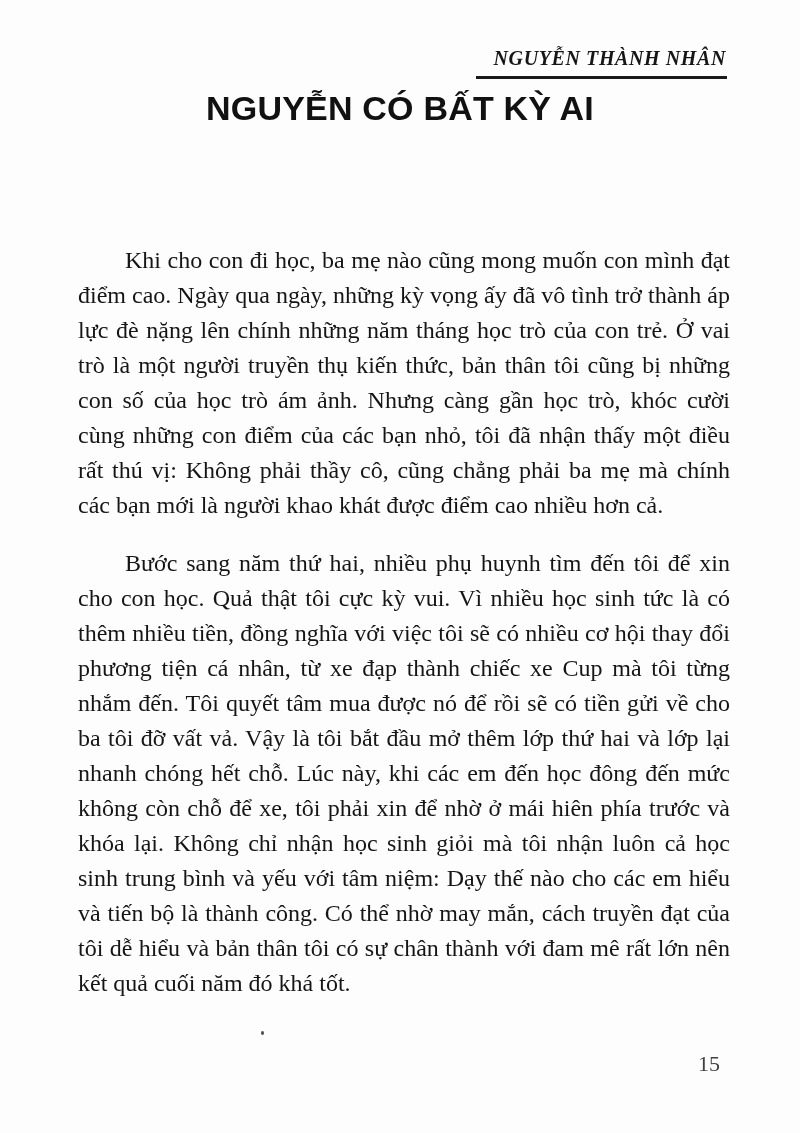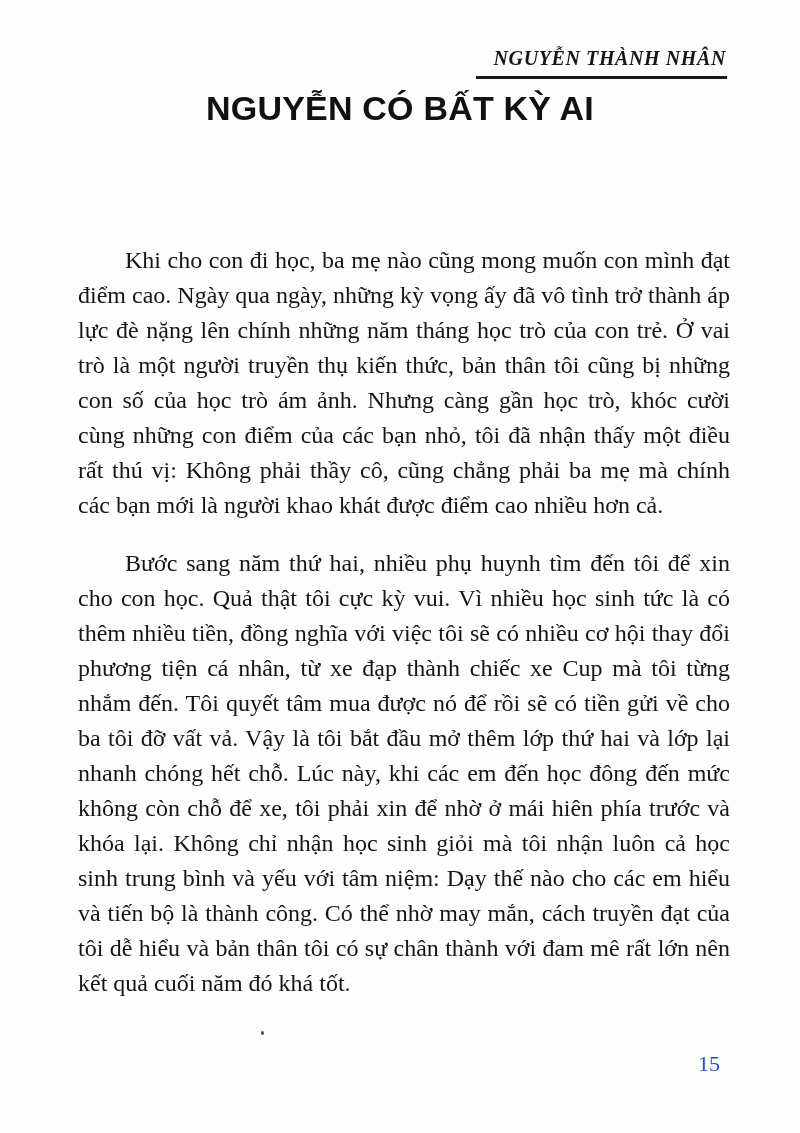--- a/index.html
+++ b/index.html
@@ -66,21 +66,21 @@
   .para {
     margin: 0 0 23px 0;
     text-indent: 47px;
   }
   
   .page-number {
     position: absolute;
     top: 1051px;
     right: 80px;
     font-size: 22px;
-    color: #1d4ed8;
+    color: #404040;
   }
   
   .artifact-dot {
     position: absolute;
     left: 261px;
     top: 1031px;
     width: 3px;
     height: 4px;
     background: #4a4a4a;
     border-radius: 50%;

